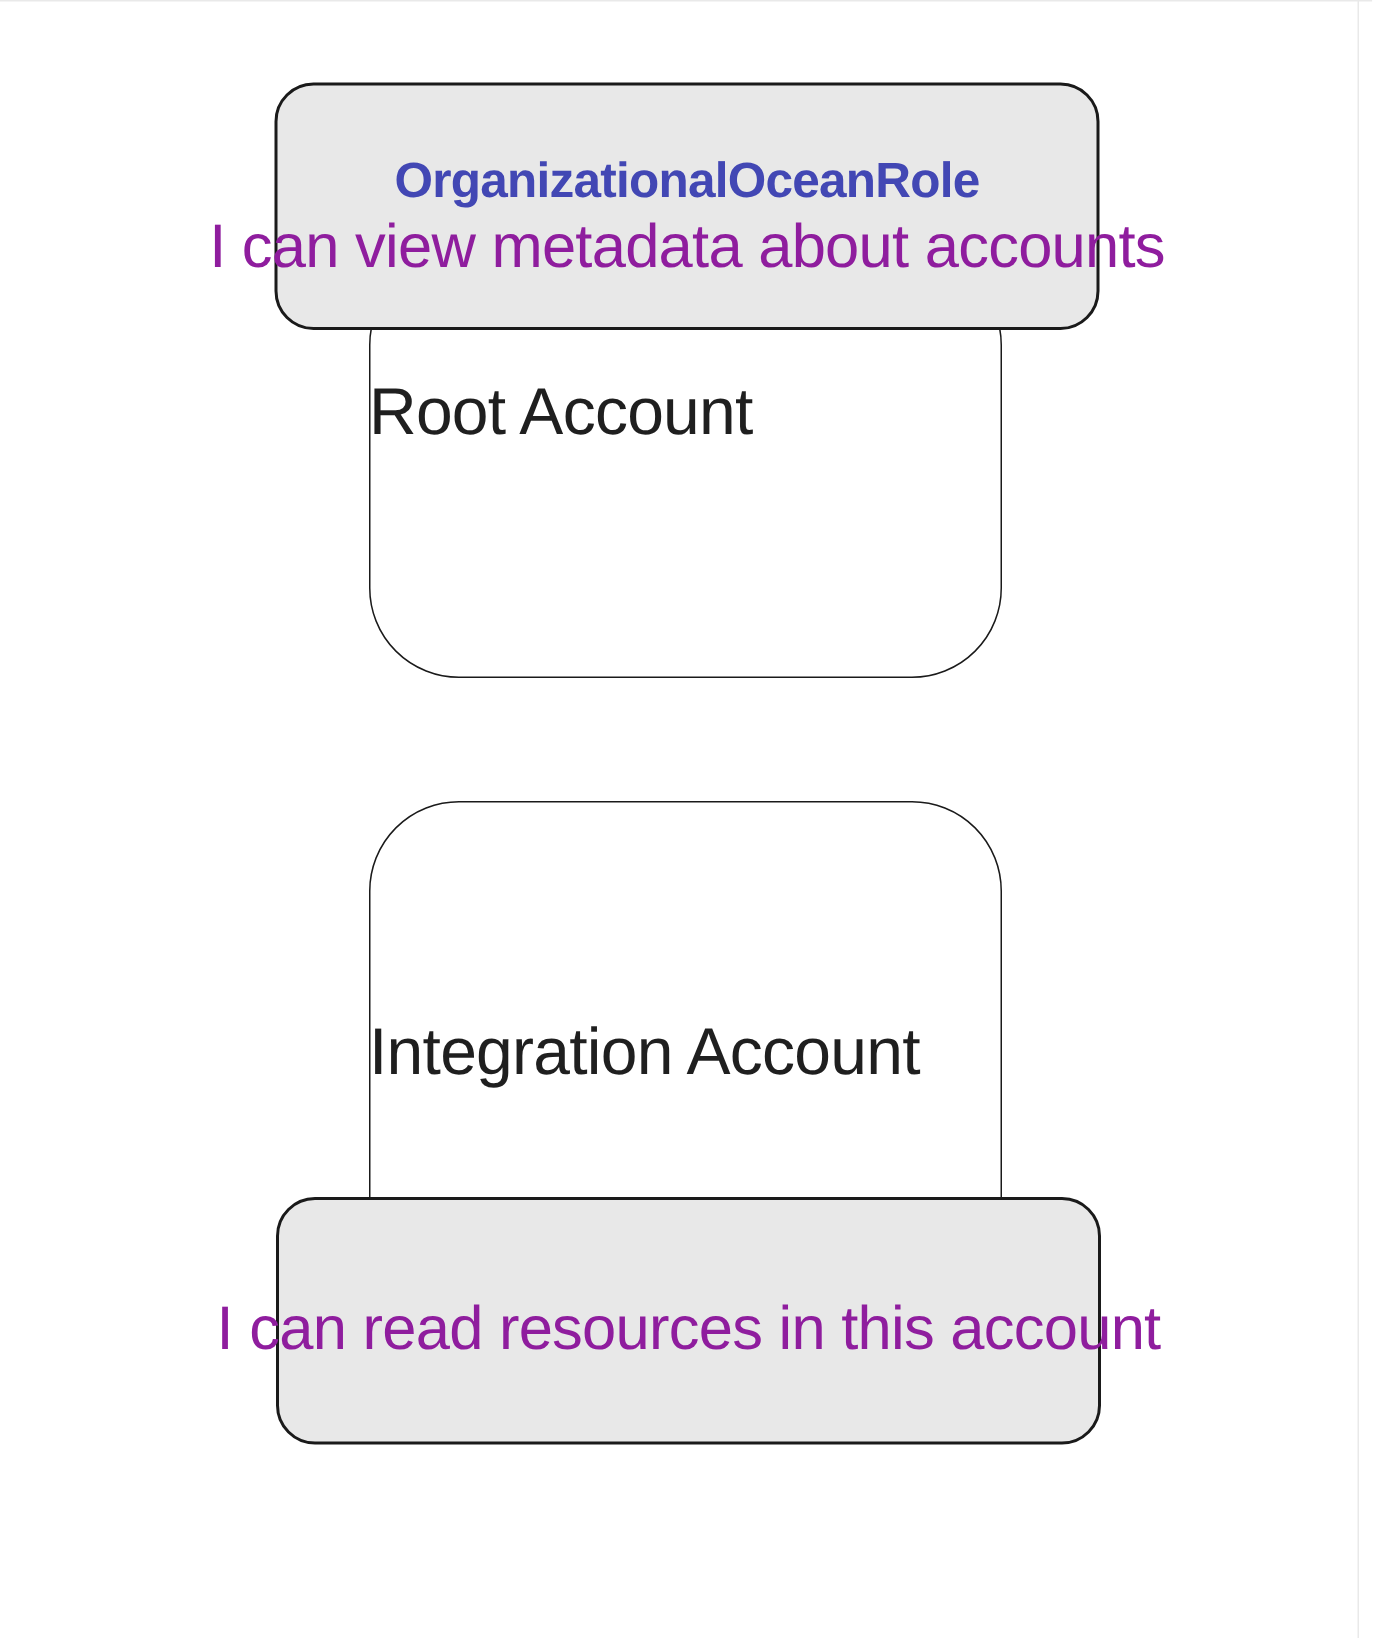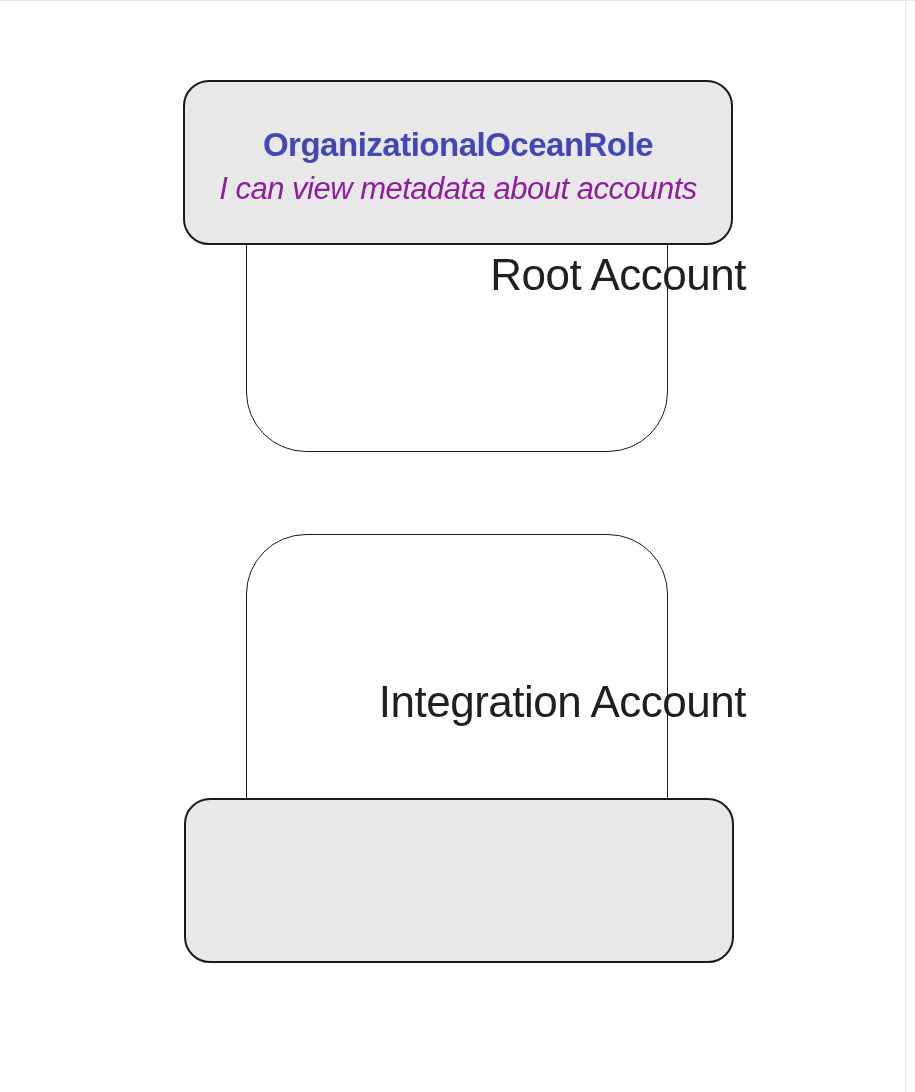--- a/index.html
+++ b/index.html
@@ -34,55 +34,54 @@
     background:#ffffff;
     border:1.5px solid var(--border-color);
     border-radius:60px;
     z-index:1;
   }
   .account-box.root{top:170px;height:282px;}
   .account-box.integration{top:534px;height:346px;}
   .account-label{
     position:absolute;
     left:246px;width:500px;
-    text-align:right;
+    text-align:left;
     font-size:44px;
     line-height:60px;
     color:var(--account-label-color);
     letter-spacing:-0.5px;
     z-index:2;
   }
   .account-label.root{top:245px;}
   .account-label.integration{top:672px;}
   .role-box{
     position:absolute;
     width:550px;height:165px;
     background:var(--role-box-fill);
     border:2px solid var(--border-color);
     border-radius:26px;
     display:flex;flex-direction:column;
     align-items:center;justify-content:center;
     padding-top:8px;
     gap:4px;
     z-index:3;
   }
-  .role-box.top{left:183px;top:55px;margin-top:25px;}
+  .role-box.top{left:183px;top:55px;}
   .role-box.bottom{left:184px;top:798px;}
   .role-name{
     font-size:33px;
     line-height:40px;
     font-weight:bold;
     color:var(--role-name-color);
     letter-spacing:-0.5px;
     white-space:nowrap;
   }
   .role-desc{
-    font-size:31px;
+    font-size:41px;
     line-height:40px;
-    font-style:italic;
     color:var(--role-desc-color);
     letter-spacing:-0.5px;
     white-space:nowrap;
   }
 </style>
 </head>
 <body>
 
 <div class="canvas">
 
@@ -95,16 +94,17 @@
     <div class="role-box top">
       <div class="role-name">OrganizationalOceanRole</div>
       <div class="role-desc">I can view metadata about accounts</div>
     </div>
   </div>
 
   <div>
     <div class="account-box integration"></div>
     <div class="account-label integration">Integration Account</div>
     <div class="role-box bottom">
+      <div class="role-desc">I can read resources in this account</div>
     </div>
   </div>
 
 </div>
 
 </body></html>

